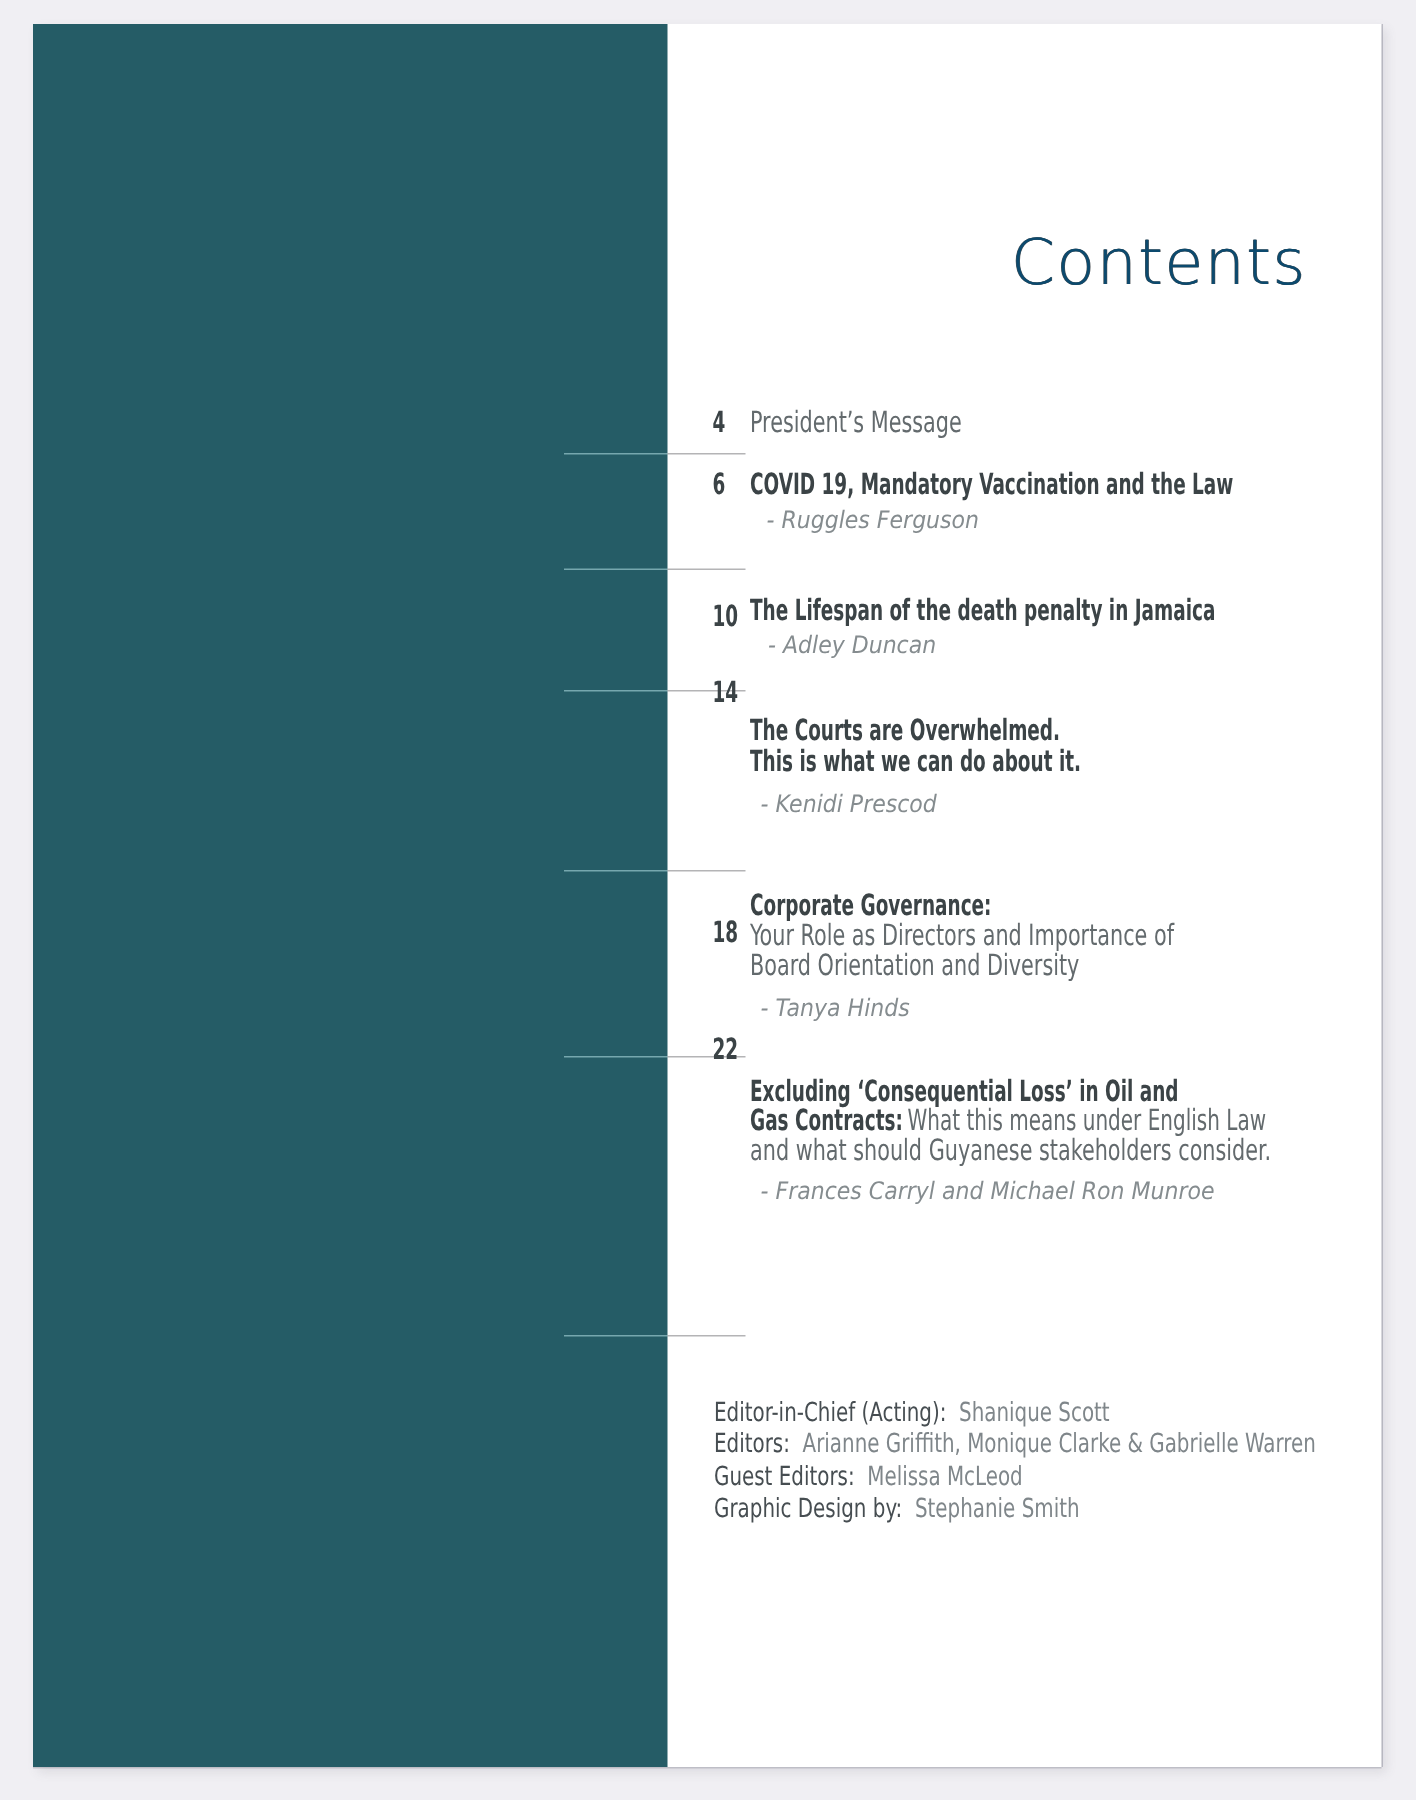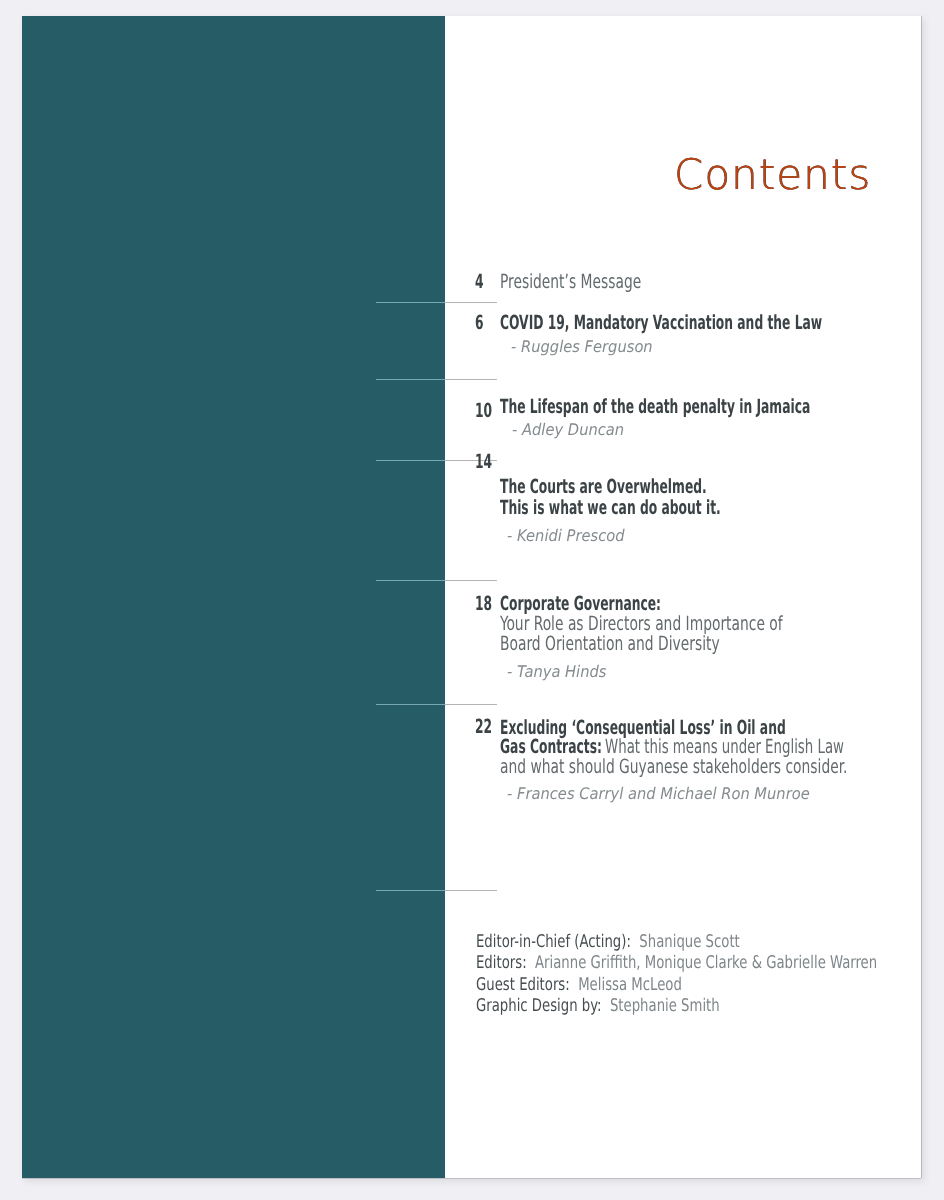--- a/index.html
+++ b/index.html
@@ -44,21 +44,21 @@
   
   #contents-heading {
     position: absolute;
     left: 652px;
     top: 134px;            
     font-family: "DejaVu Sans", sans-serif;
     font-weight: 300;
     font-size: 42px;
     line-height: normal;
     letter-spacing: 1.05px;
-    color: #c2410c;
+    color: #0c4a6e;
     text-shadow: 0.35px 0 0 #4f5559, -0.35px 0 0 #4f5559;
     white-space: nowrap;
   }
 
   
   .rule { position: absolute; left: 354px; width: 121px; height: 1px; }
   .rule i { position: absolute; top: 0; height: 1px; display: block; }
   .rule i.seg-teal { left: 0;    width: 69px; background: #76a7ae; }
   .rule i.seg-gray { left: 69px; width: 52px; background: #b4b4b6; }
 
@@ -183,28 +183,28 @@
           <div class="ttl b" style="top:379px">The Lifespan of the death penalty in Jamaica</div>
           <div class="byline" style="top:404px;left:490px">- Adley Duncan</div>
         </div>
         <div class="entry">
           <div class="pg" style="top:434px"><b>14</b></div>
           <div class="ttl b" style="top:459px">The Courts are Overwhelmed.</div>
           <div class="ttl b" style="top:480px">This is what we can do about it.</div>
           <div class="byline" style="top:510px;left:485px">- Kenidi Prescod</div>
         </div>
         <div class="entry">
-          <div class="pg" style="top:576px"><b>18</b></div>
+          <div class="pg" style="top:594px"><b>18</b></div>
           <div class="ttl b" style="top:576px">Corporate Governance:</div>
           <div class="ttl" style="top:596px">Your Role as Directors and Importance of</div>
           <div class="ttl" style="top:616px">Board Orientation and Diversity</div>
           <div class="byline" style="top:646px;left:485px">- Tanya Hinds</div>
         </div>
         <div class="entry">
-          <div class="pg" style="top:699px"><b>22</b></div>
+          <div class="pg" style="top:672px"><b>22</b></div>
           <div class="ttl b" style="top:700px">Excluding ‘Consequential Loss’ in Oil and</div>
           <div class="ttl mx" style="top:719px">
             <b>Gas Contracts:</b>
             <em>What this means under English Law</em>
           </div>
           <div class="ttl" style="top:739px">and what should Guyanese stakeholders consider.</div>
           <div class="byline" style="top:768px;left:485px">- Frances Carryl and Michael Ron Munroe</div>
         </div>
       </div>
     <div id="credits">

